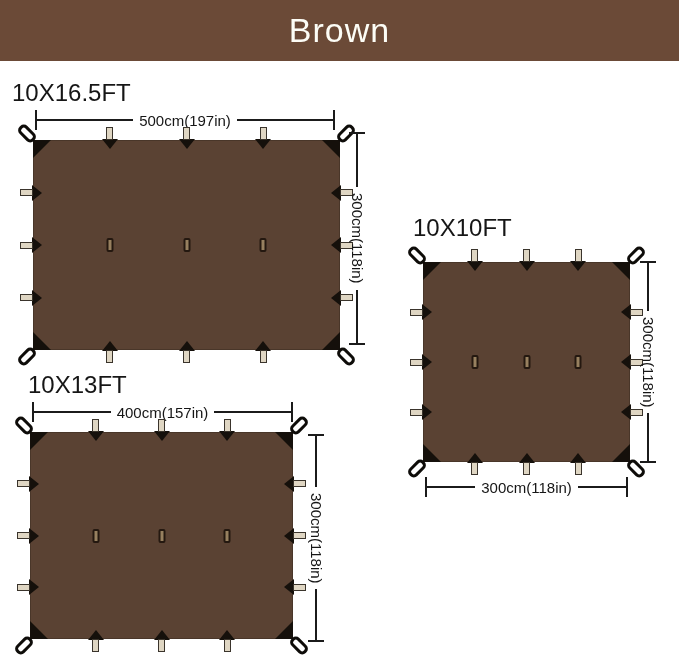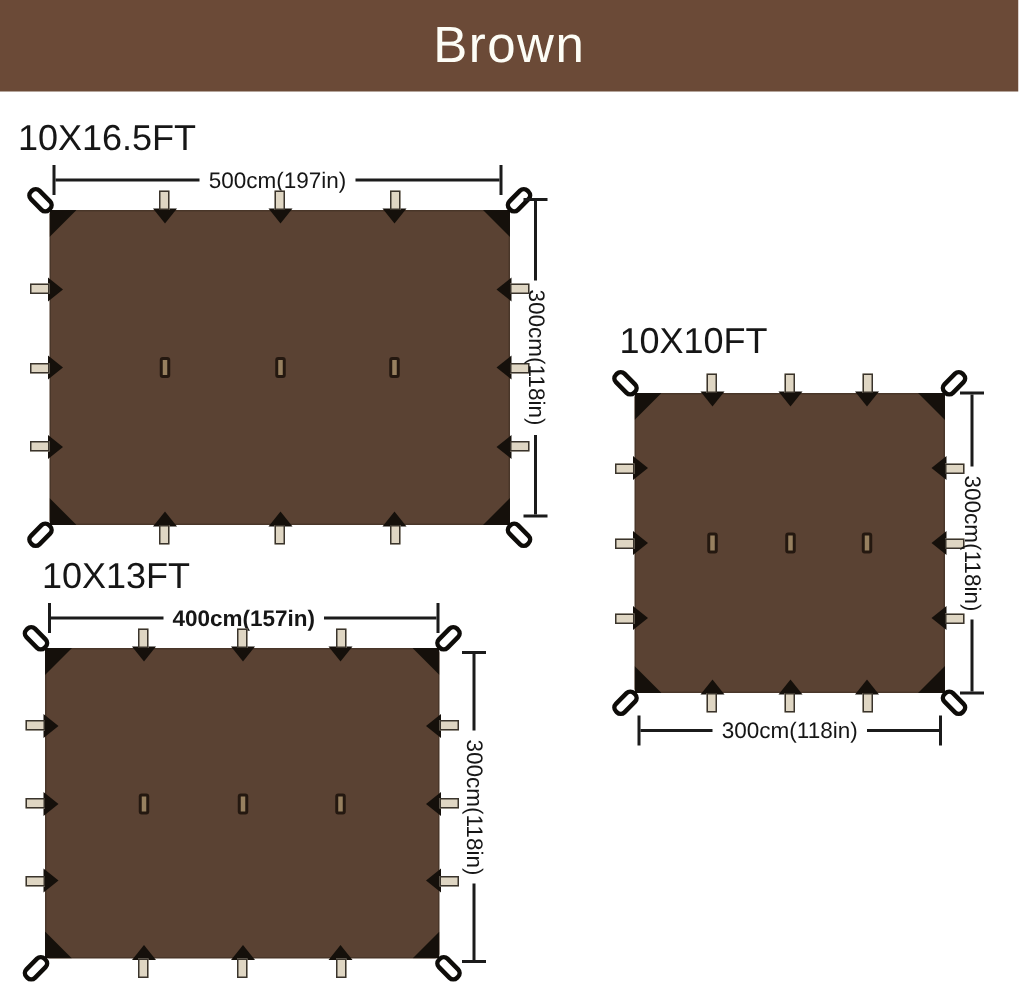--- a/index.html
+++ b/index.html
@@ -168,21 +168,21 @@
     <i class="segv"></i>
     <span class="dtxtv">300cm(118in)</span>
     <i class="segv"></i>
     <i class="caph"></i>
   </div>
 </section>
 
 <section>
   <div class="size-label" style="left:28px; top:371px;">10X13FT</div>
 
-  <div class="dim-h" style="left:32px; top:402px; width:261px;font-weight:bold;">
+  <div class="dim-h" style="left:32px; top:402px; width:261px;">
     <i class="capv"></i>
     <i class="seg"></i>
     <span class="dtxt">400cm(157in)</span>
     <i class="seg"></i>
     <i class="capv"></i>
   </div>
 
   <div class="tarp" style="left:30px; top:432px; width:263px; height:207px;">
       <div class="corner corner-tl"></div>
       <div class="loop loop-tl"></div>

